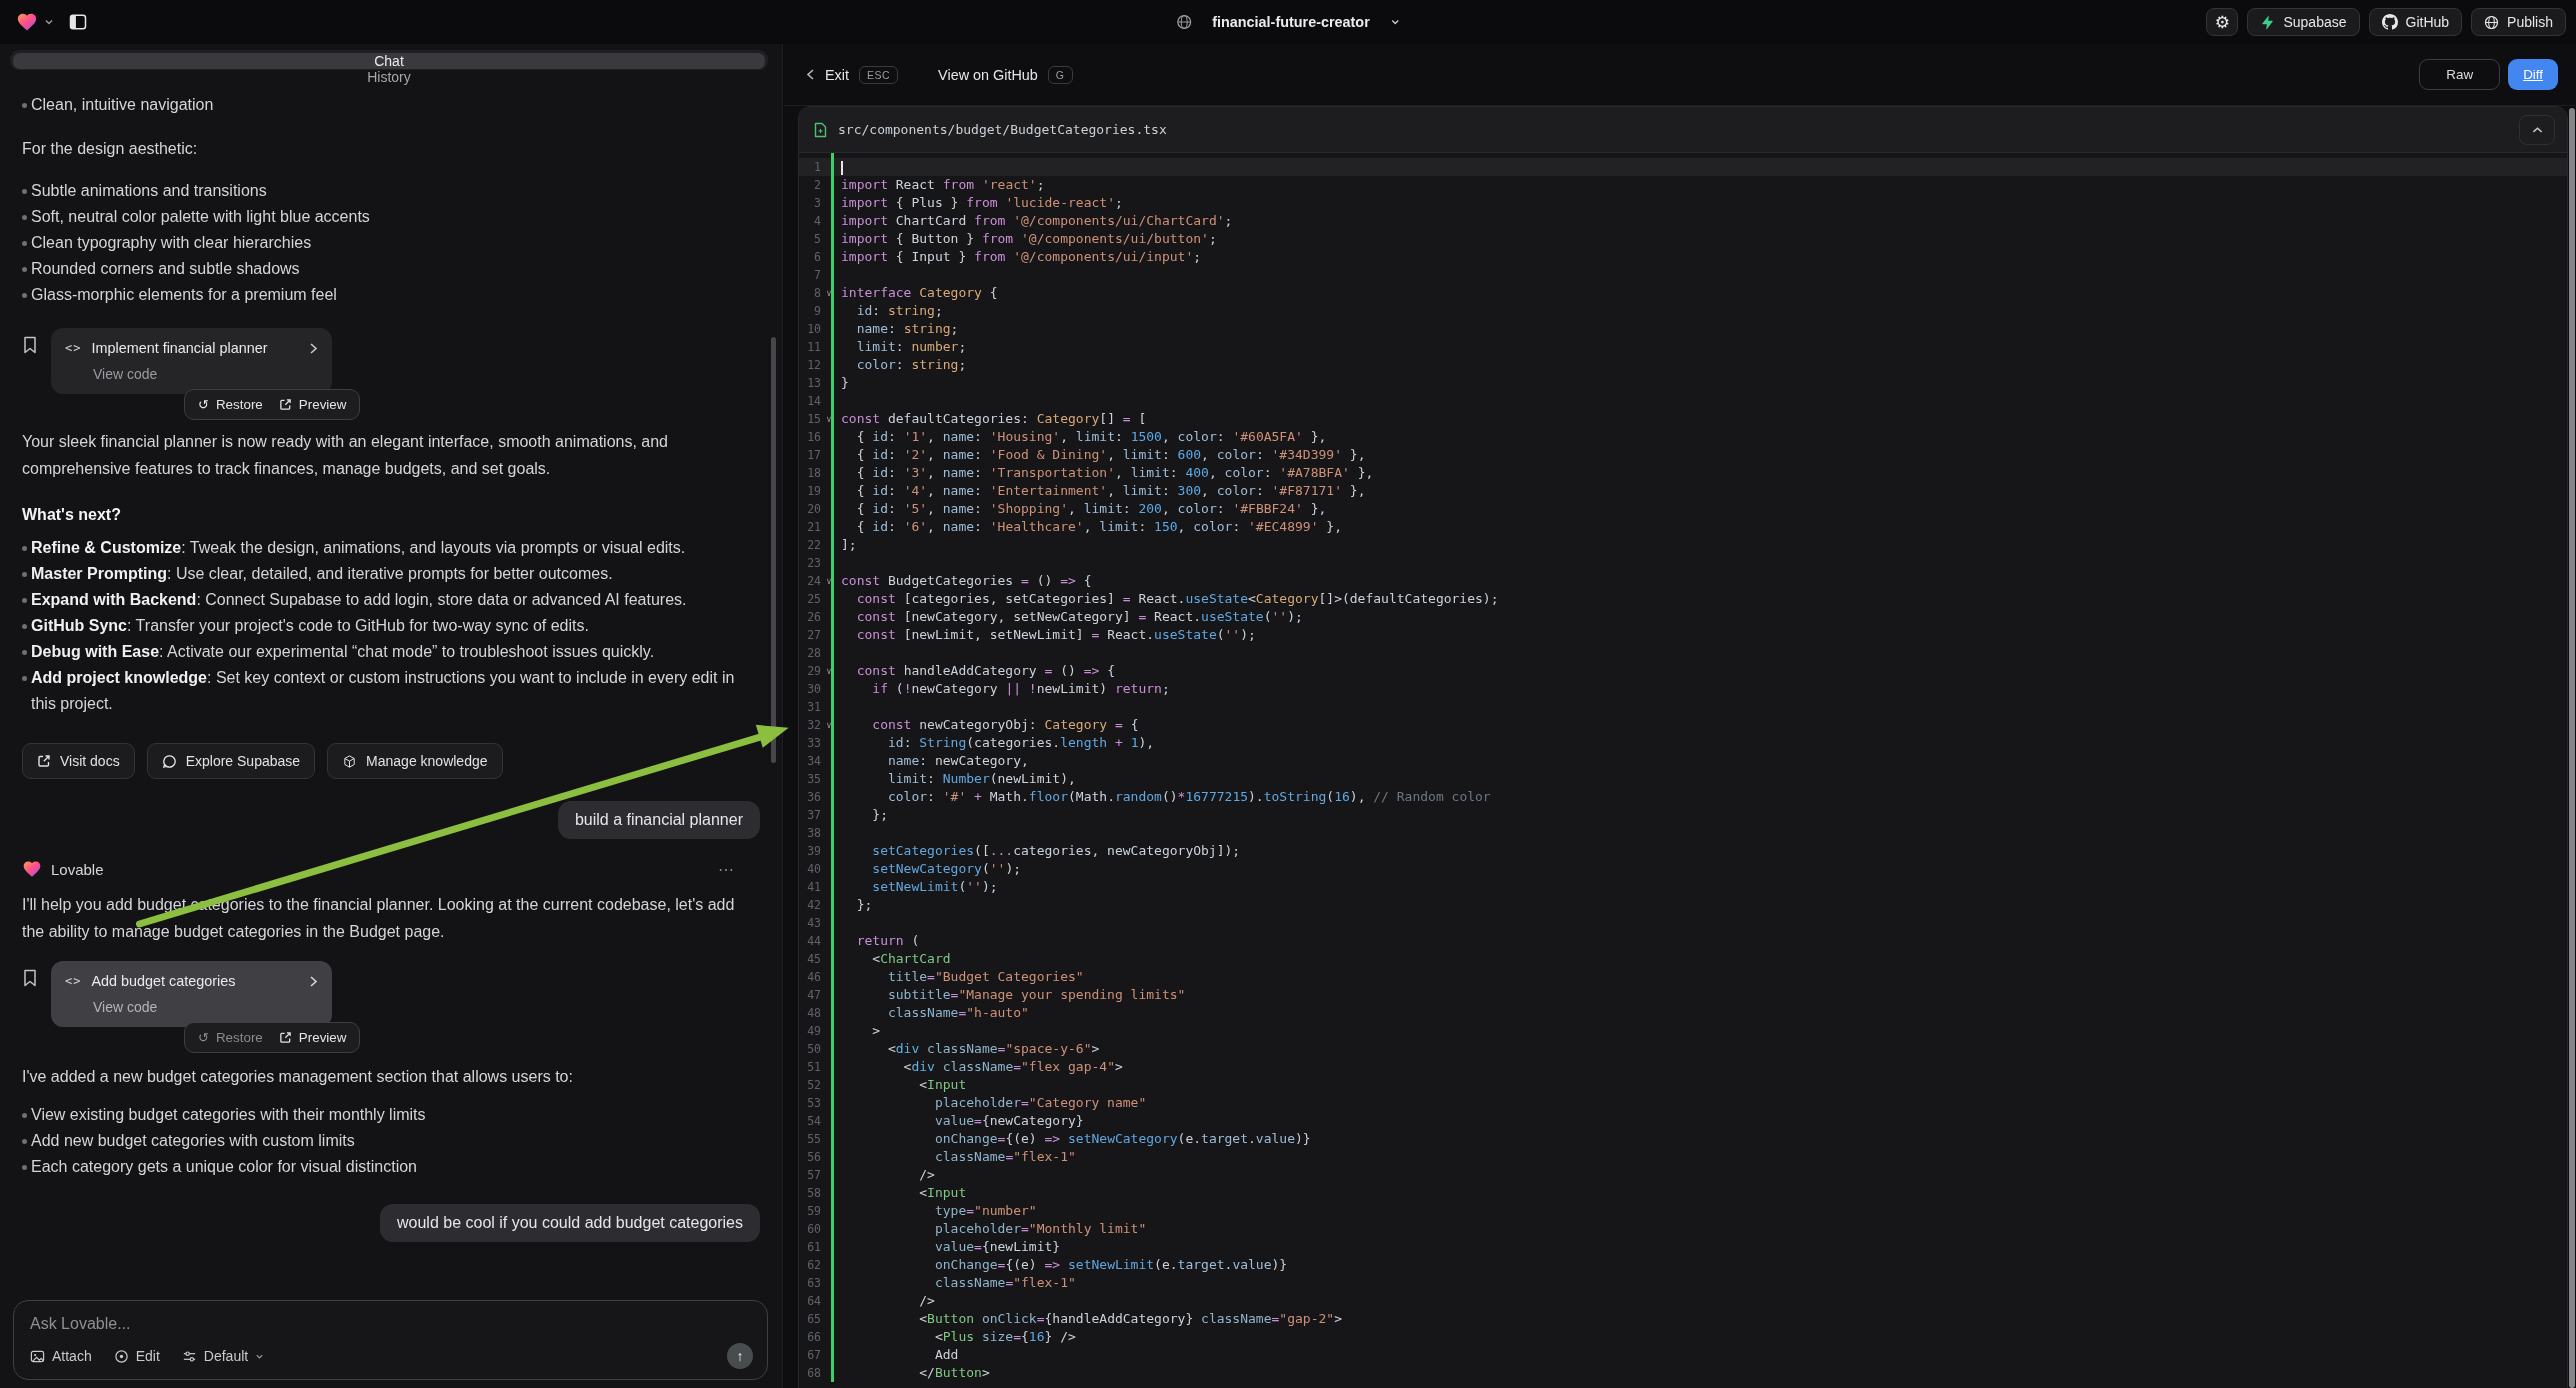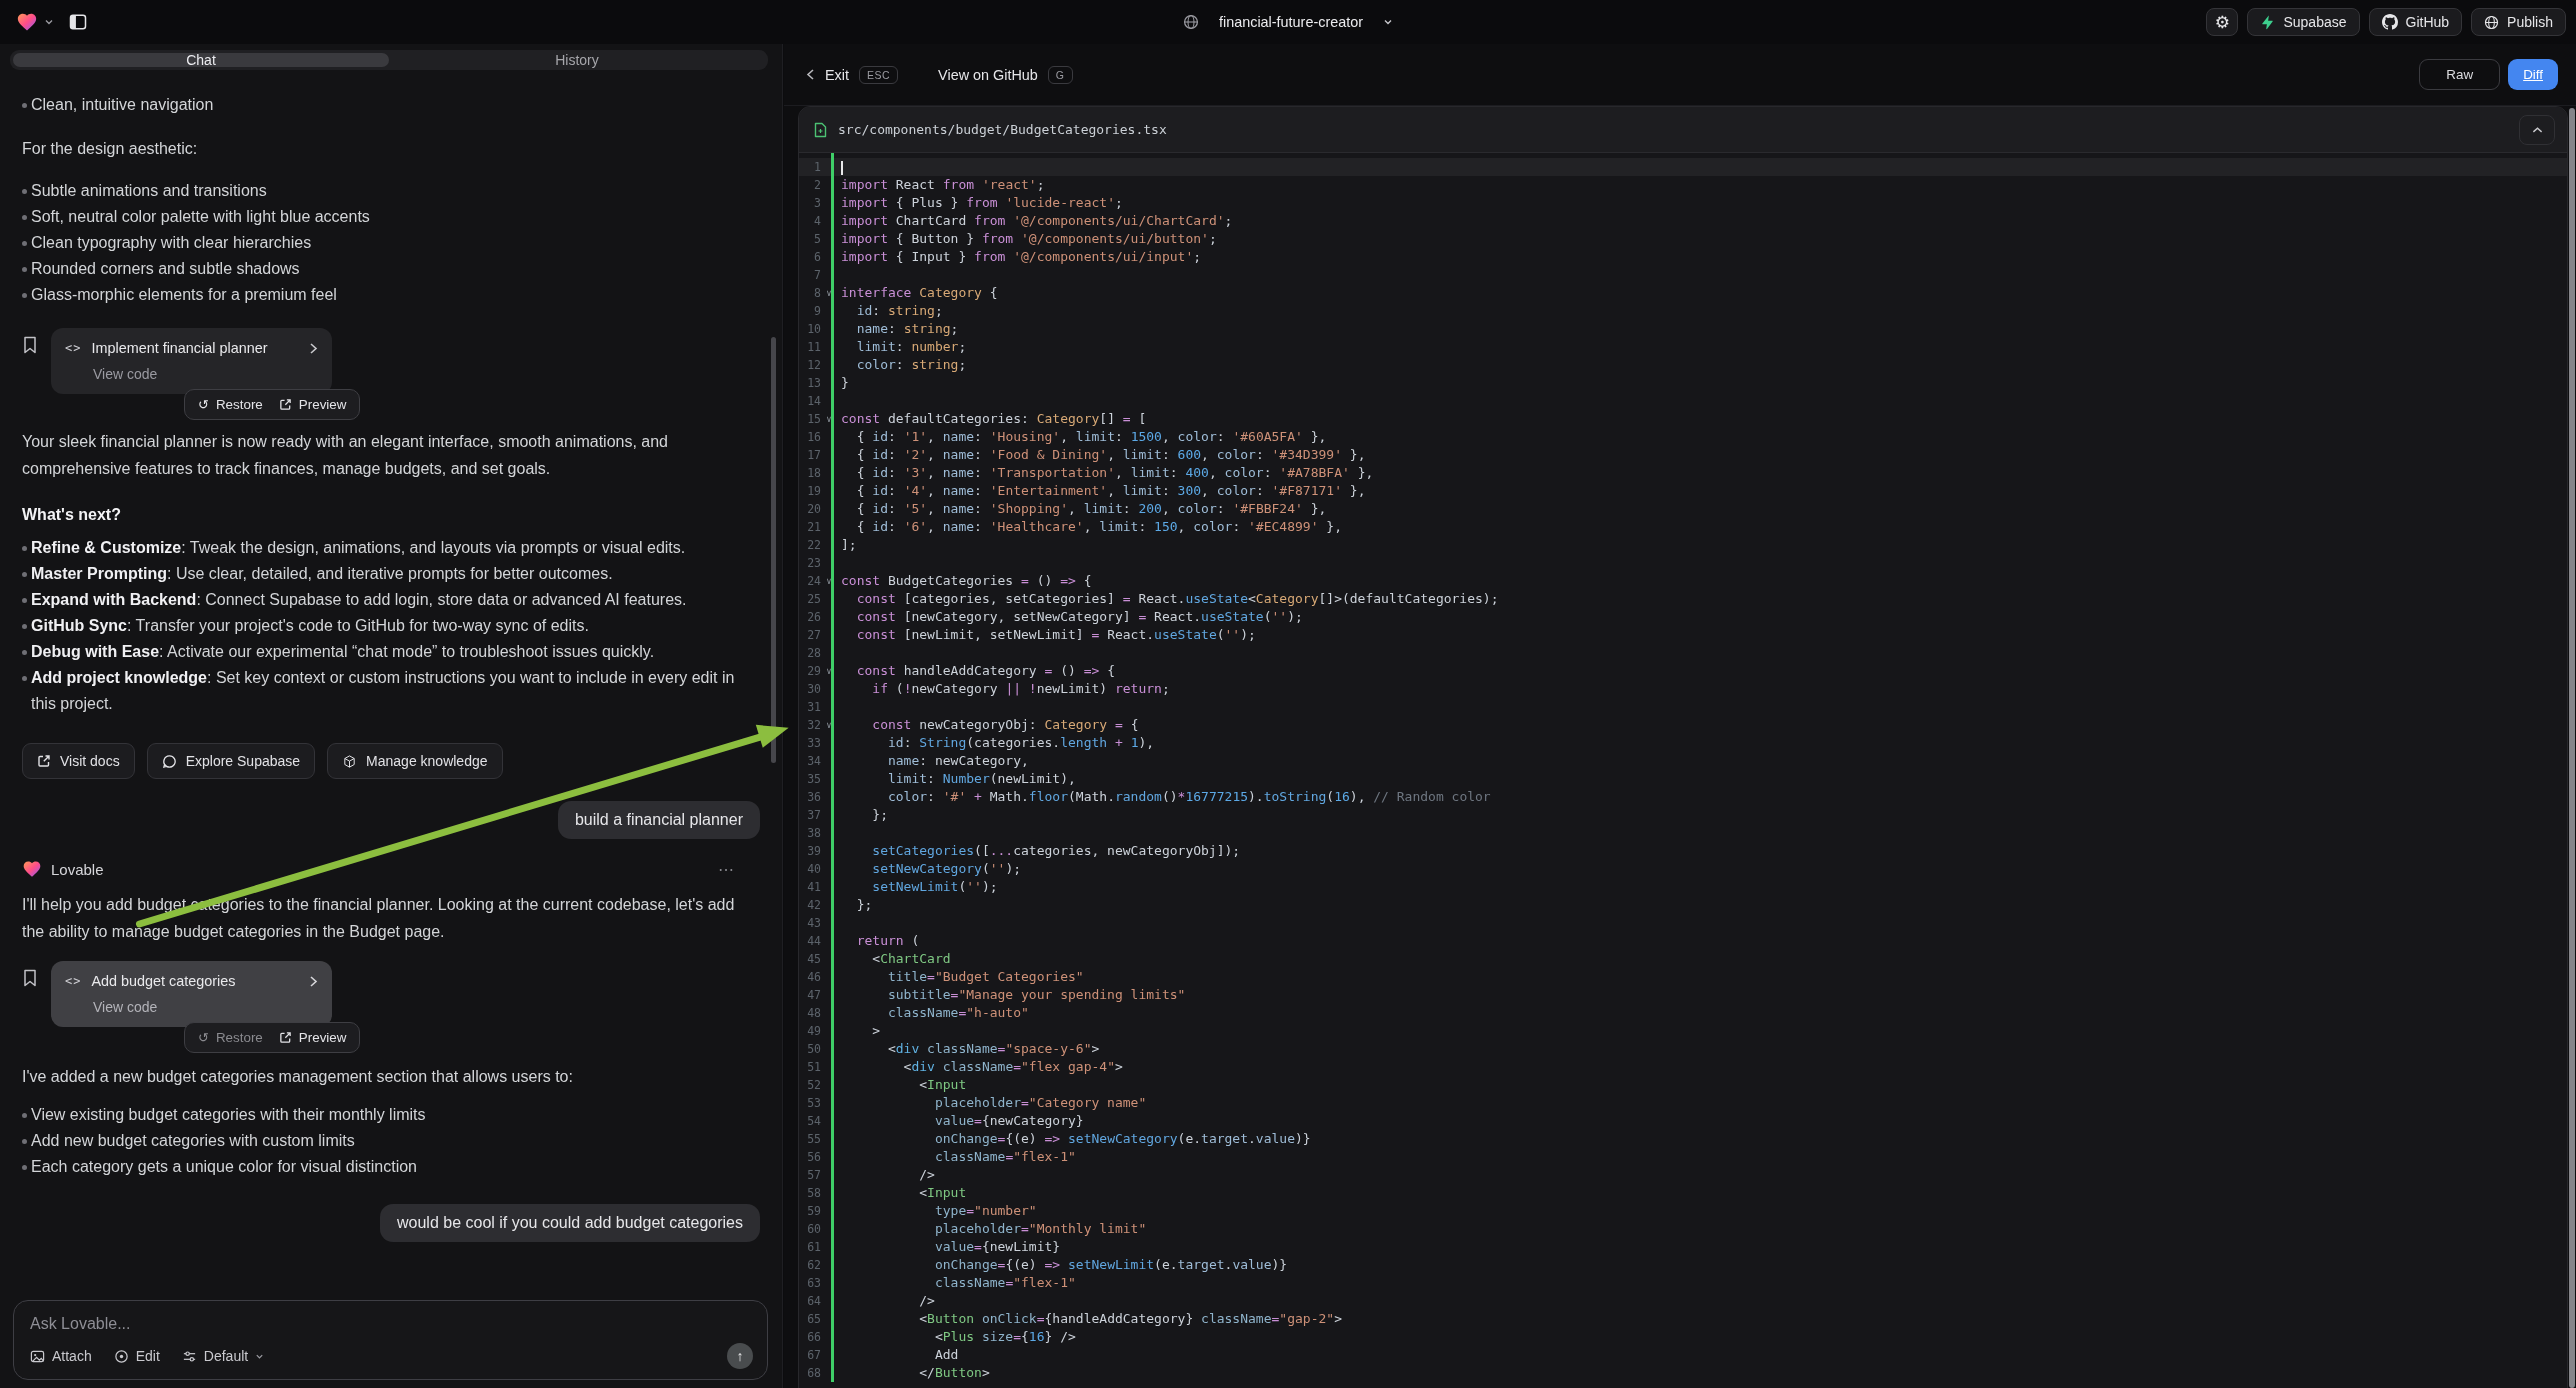--- a/index.html
+++ b/index.html
@@ -3,30 +3,30 @@
 <meta charset="utf-8">
 <style>
   * { margin:0; padding:0; box-sizing:border-box; }
   html,body { background:#0c0c0e; }
   .screen { position:relative; width:2576px; height:1388px; overflow:hidden;
     font-family:"Liberation Sans", sans-serif; color:#d6d8db; background:#0c0c0e; }
 
   
   .topbar { position:absolute; left:0; top:0; right:0; height:44px; display:flex; align-items:center; background:#0b0b0d; }
   .topbar-left { display:flex; align-items:center; gap:6px; padding-left:16px; width:398px; }
-  .topbar-center { position:absolute; left:50%; transform:translateX(-50%); display:flex; align-items:center; gap:20px; }
+  .topbar-center { position:absolute; left:50%; transform:translateX(-50%); display:flex; align-items:center; gap:20px;font-weight:bold; }
   .topbar-center .proj-title { font-size:14.4px; color:#ececef; }
   .topbar-right { position:absolute; right:10px; display:flex; align-items:center; gap:9px; }
   .hbtn { display:flex; align-items:center; gap:8px; height:28px; padding:11px 12px; background:#1b1b1e;
     border:1px solid #343438; border-radius:8px; color:#e6e6e9; font-size:14px; cursor:pointer; }
   .hbtn.icon-only { width:32px; justify-content:center; padding:0; }
 
   
   .chat { position:absolute; left:0; top:44px; width:783px; bottom:0; background:#131315; border-right:1px solid #1f1f23; }
-  .tabs { position:absolute; left:10px; right:14px; top:6px; height:20px; background:#202023; border-radius:9px; padding:3px; display:flex; }
+  .tabs { position:absolute; left:10px; right:14px; top:6px; height:20px; background:#202023; border-radius:9px; padding:3px; display:flex;flex-direction:column; }
   .tab { flex:1; display:flex; align-items:center; justify-content:center; font-size:14px; color:#a6a6ab; border-radius:7px; cursor:pointer; }
   .tab.active { background:#3a3a3e; color:#ececf0; }
   .messages { position:absolute; left:0; right:0; top:40px; bottom:96px; padding:8px 22px 0 22px; overflow:hidden; }
   .bullet { display:flex; gap:4px; line-height:26px; font-size:16px; color:#d3d5d8; }
   .bullet .dot { width:5px; height:5px; border-radius:50%; background:#6f6f75; margin-top:11px; flex:0 0 5px; }
   .para { font-size:16px; line-height:27px; color:#d3d5d8; max-width:737px; }
   .h-bold { font-size:16px; font-weight:bold; color:#f3f3f5; }
   .bullet b { color:#f0f0f3; font-weight:bold; }
 
   .vcard-row { display:flex; gap:13px; position:relative; width:fit-content; }

